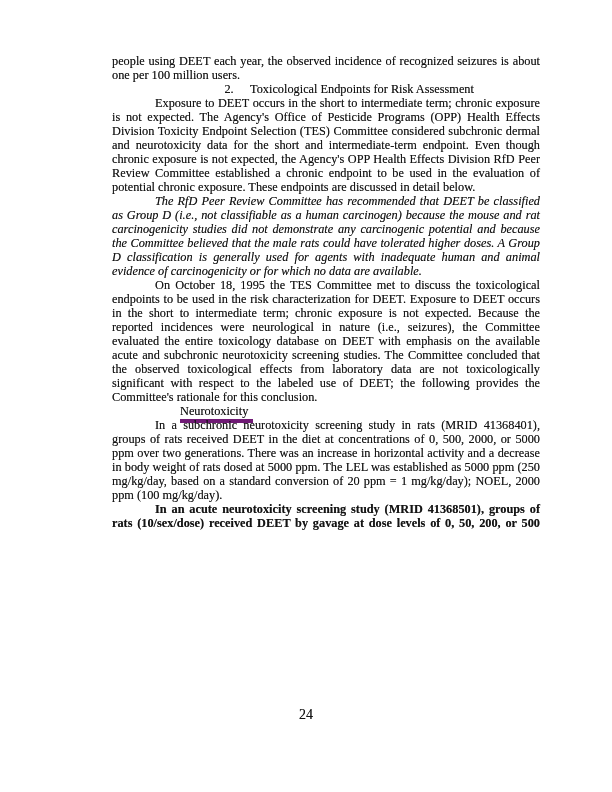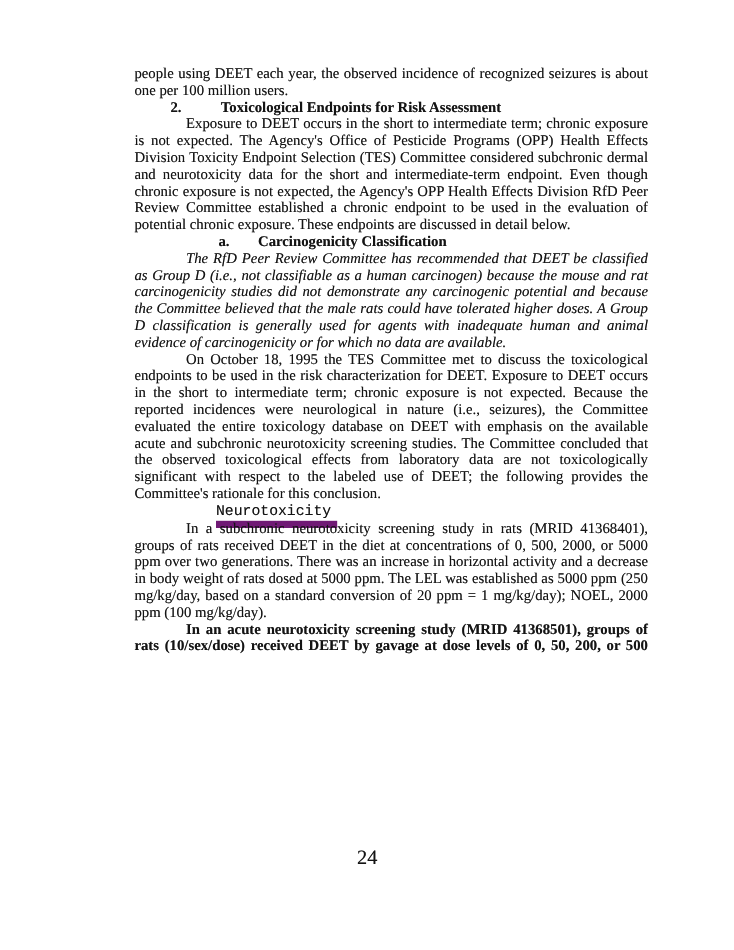--- a/index.html
+++ b/index.html
@@ -40,71 +40,67 @@
   .mt-h2   { margin-top: 24px; }
   .mt-p1   { margin-top: 16px; }
   .mt-ha   { margin-top: 14px; }
   .mt-p2   { margin-top: 12px; font-style: italic; }
   .mt-hb   { margin-top: 16px; }
   .mt-p3   { margin-top: 14px; }
   .mt-hn   { margin-top: 14px; }
   .mt-p4   { margin-top: 14px; }
   .heading {
     margin: 0;
-    font-weight: bold;
-    text-align: left;
+    font-weight: normal;
+    text-align: center;
   }
   .heading .h-num {
     display: inline-block;
     width: 42px;
     margin-left: 30px;
   }
   .heading .h-letter {
     display: inline-block;
     width: 33px;
     margin-left: 70px;
   }
   .sub-heading {
     margin: 0;
     font-weight: normal;
     margin-left: 68px;
   }
   .underlined {
-    border-bottom: 6px solid #701a75;
+    border-bottom: 4px solid #701a75;
     padding-right: 5px;
     padding-bottom: 1px;
-    font-family: Liberation Mono, monospace;
   }
   .page-number {
     position: absolute;
     top: 708px;
     left: 0;
     width: 612px;
     text-align: center;
-    font-size: 17px;
+    font-size: 14px;
     line-height: 14px;
   }
 </style>
 </head>
 <body>
 
 <div class="page">
   <div class="text-block">
 
     <p class="body-para no-indent">people using DEET each year, the observed incidence of recognized seizures is about one per 100 million users.</p>
 
     <p class="heading mt-h2">
       <span class="h-num">2.</span><span>Toxicological Endpoints for Risk Assessment</span>
     </p>
 
     <p class="body-para mt-p1">Exposure to DEET occurs in the short to intermediate term; chronic exposure is not expected.  The Agency's Office of Pesticide Programs (OPP) Health Effects Division Toxicity Endpoint Selection (TES) Committee considered subchronic dermal and neurotoxicity data for the short and intermediate-term endpoint.  Even though chronic exposure is not expected, the Agency's OPP Health Effects Division RfD Peer Review Committee  established a chronic endpoint to be used in the evaluation of potential chronic exposure.  These endpoints are discussed in detail below.</p>
 
-    <p class="heading mt-ha">
-      <span class="h-letter">a.</span><span>Carcinogenicity Classification</span>
-    </p>
 
     <p class="body-para mt-p2">The RfD Peer Review Committee has recommended that DEET be classified as Group D (i.e., not classifiable as a human carcinogen) because the mouse and rat carcinogenicity studies did not demonstrate any carcinogenic potential and because the Committee believed that the male rats could have tolerated higher doses.  A Group D classification is generally used for agents with inadequate human and animal evidence of carcinogenicity or for which no data are available.</p>
 
 
     <p class="body-para mt-p3">On October 18, 1995 the TES Committee met to discuss the toxicological endpoints to be used in the risk characterization for DEET.  Exposure to DEET occurs in the short to intermediate term; chronic exposure is not expected.  Because the reported incidences were neurological in nature (i.e., seizures), the Committee evaluated the entire toxicology database on DEET with emphasis on the available acute and subchronic neurotoxicity screening studies.  The Committee concluded that the observed toxicological effects from laboratory data are not toxicologically significant with respect to the labeled use of DEET; the following provides the Committee's rationale for this conclusion.</p>
 
     <p class="sub-heading mt-hn">
       <span class="underlined">Neurotoxicity</span>
     </p>
 

